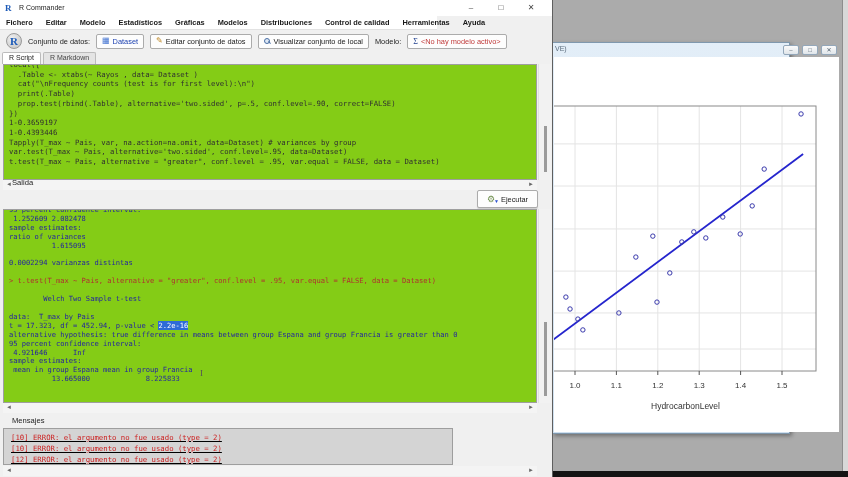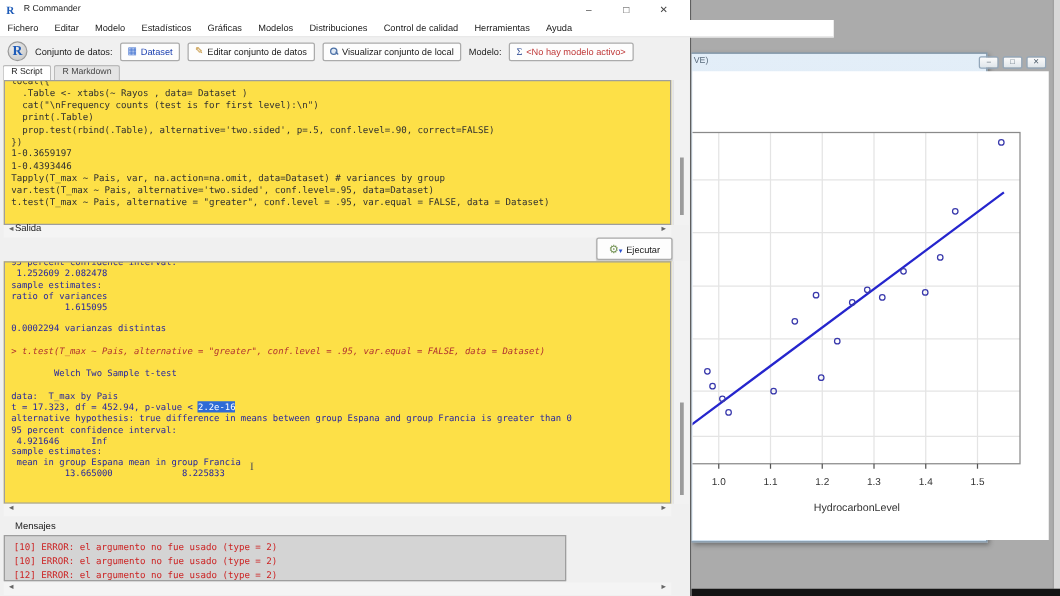--- a/index.html
+++ b/index.html
@@ -28,23 +28,23 @@
   
   #rcmdr { left:0; top:0; width:553px; height:477px; background:#f0f0f0;
            border-right:1px solid #5f5f5f; }
   #titlebar { left:0; top:0; width:552px; height:16px; background:#ffffff; }
   #title-icon { left:5px; top:3px; width:10px; height:10px; font-size:9px; font-weight:bold;
                 color:#1e5bb8; font-family:"Liberation Serif", serif; line-height:10px; }
   #title-text { left:19px; top:4px; font-size:7px; color:#222; }
   #win-controls { right:6px; top:0; height:16px; display:flex; }
   .wc { width:30px; height:16px; text-align:center; font-size:8px; line-height:16px; color:#444; }
 
-  #menubar { left:0; top:16px; width:667px; height:14px; background:#ffffff;
+  #menubar { left:0; top:16px; width:437px; height:14px; background:#ffffff;
              border-bottom:1px solid #e2e2e2; display:flex; align-items:center;
-             padding-left:6px; gap:13px; }
+             padding-left:6px; gap:13px;font-weight:bold; }
   .menu-item { font-size:7.4px; color:#1a1a1a; white-space:nowrap; }
 
   #toolbar { left:0; top:30px; width:552px; height:22px; background:#f0f0f0;
              display:flex; align-items:center; padding-left:6px; gap:6px; }
   #r-logo { width:16px; height:16px; border-radius:50%;
             background:radial-gradient(circle at 35% 30%, #efefef, #c2c2c2);
             border:1px solid #9a9a9a; text-align:center; line-height:14px;
             font-family:"Liberation Serif", serif; font-weight:bold; font-size:11px; color:#1e5bb8; }
   .tb-label { font-size:7.4px; color:#222; white-space:nowrap;text-align:center; }
   .tb-btn { background:#fdfdfd; border:1px solid #ababab; border-radius:2px; height:15px;
@@ -60,21 +60,21 @@
   .sigma-icon { color:#22418f; font-size:8px; font-family:"Liberation Serif", serif; }
   #dataset-btn { color:#1a3fb0; }
   #model-btn { color:#c03a3a; }
 
   #tabs { left:2px; top:52px; height:12px; display:flex; gap:2px; }
   .tab { font-size:7px; padding:1px 6px 0 6px; border:1px solid #bbb; border-bottom:none;
          border-radius:2px 2px 0 0; color:#222; }
   .tab.active { background:#ffffff; }
   .tab.inactive { background:#e4e4e4; color:#444; }
 
-  .pane { background:#fde047; border:1px solid #9e9e9e; overflow:hidden; }
+  .pane { background:#84cc16; border:1px solid #9e9e9e; overflow:hidden; }
   #script-pane { left:3px; top:64px; width:534px; height:116px; }
   #script-text { margin-top:-5px; padding-left:5px; font-family:"DejaVu Sans Mono", monospace;
                  font-size:7.3px; line-height:9.7px; color:#303030; white-space:pre; }
 
   .vscroll { width:13px; background:#f2f2f2; border-left:1px solid #e0e0e0; }
   #script-vscroll { left:538px; top:64px; height:116px; }
   #script-vthumb { left:5px; top:62px; width:3px; height:46px; background:#9b9b9b; }
   #output-vscroll { left:538px; top:209px; height:194px; }
   #output-vthumb { left:5px; top:113px; width:3px; height:74px; background:#9b9b9b; }
 
@@ -87,28 +87,28 @@
   #ejecutar-btn { left:477px; top:190px; width:61px; height:18px; background:#fdfdfd;
                   border:1px solid #ababab; border-radius:2px; display:flex; align-items:center;
                   justify-content:center; gap:2px; font-size:7.4px; color:#1a1a1a;
                   box-shadow:0 1px 1px rgba(0,0,0,.15); }
   #ejecutar-btn .gear-icon { color:#6f8f4f; font-size:9px; line-height:9px; }
   #ejecutar-btn .arrow-down-icon { color:#2a4fd0; font-size:5px; margin-left:-3px; margin-top:4px; }
 
   #output-pane { left:3px; top:209px; width:534px; height:194px; }
   #output-text { margin-top:-4px; padding-left:5px; font-family:"DejaVu Sans Mono", monospace;
                  font-size:7.1px; line-height:8.9px; white-space:pre; }
-  .out-blue { color:#2424a0; } .out-red { color:#b03030;font-style:italic; }
+  .out-blue { color:#2424a0; } .out-red { color:#b03030; }
   .hl { background:#2e6bd6; color:#ffffff; }
   #text-cursor { left:200px; top:368px; font-size:9px; color:#555;
                  font-family:"Liberation Serif", serif; }
 
   #mensajes-label { left:12px; top:416px; font-size:7.6px; color:#222; }
   #msg-pane { left:3px; top:428px; width:450px; height:37px; background:#d4d4d4;
-              border:1px solid #9e9e9e; overflow:hidden; }
+              border:1px solid #9e9e9e; overflow:hidden;text-decoration:underline; }
   #msg-text { padding:3px 0 0 7px; font-family:"DejaVu Sans Mono", monospace;
               font-size:7.3px; line-height:11px; color:#cc2222; white-space:pre; }
 </style>
 </head>
 <body>
 
 <div class="abs" id="desktop"></div>
 <div class="abs" id="right-strip"></div>
 
 <div class="abs" id="graph-win">

